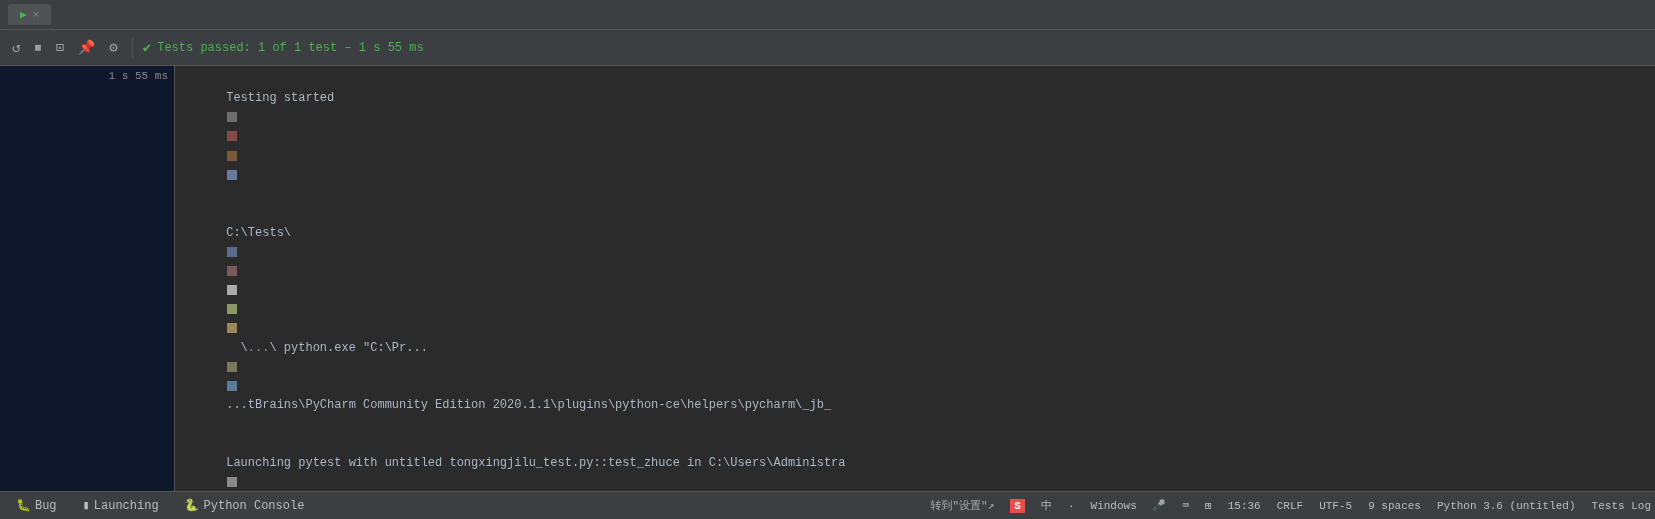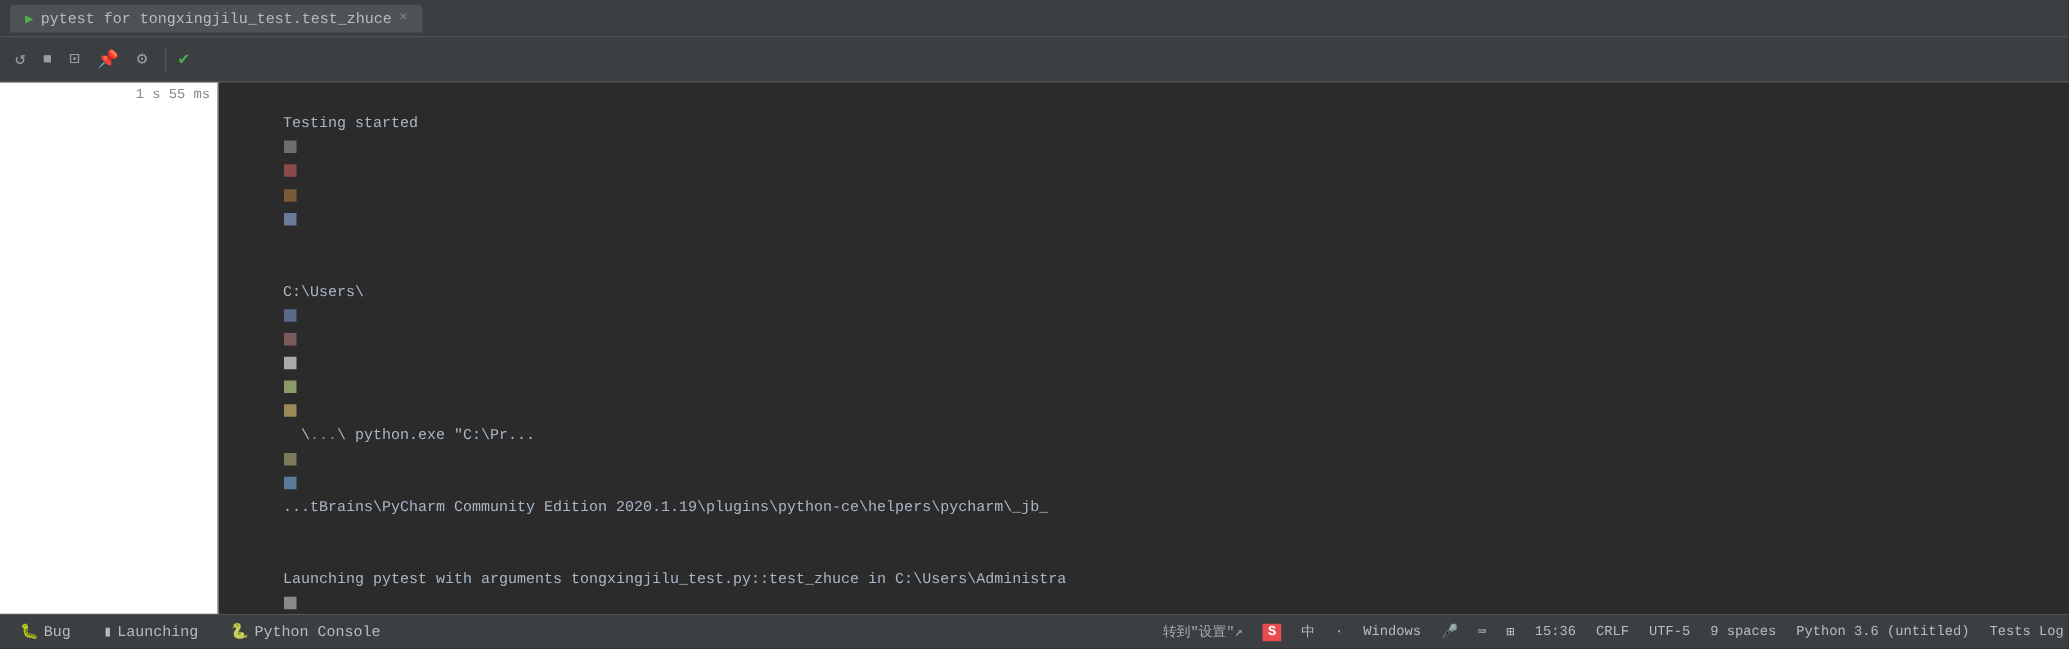--- a/index.html
+++ b/index.html
@@ -66,21 +66,21 @@
 
     
     #main {
       display: flex;
       height: calc(519px - 30px - 36px - 28px);
     }
 
     
     #left-gutter {
       width: 175px;
-      background: #ffffff;
+      background: #0f172a;
       border-right: 1px solid #555;
       display: flex;
       flex-direction: column;
       align-items: flex-end;
       padding: 4px 6px 0 0;
     }
     #left-gutter .time-label {
       color: #888;
       font-size: 11px;
       white-space: nowrap;
@@ -133,68 +133,68 @@
       vertical-align: middle;
       margin: 0 1px;
     }
   </style>
 </head>
 <body>
 
 <div id="title-bar">
   <div class="tab">
     <span style="color:#4caf50; font-size:11px;">▶</span>
-    <span>pytest for tongxingjilu_test.test_zhuce</span>
     <span class="close-x">×</span>
   </div>
 </div>
 
 <div id="toolbar">
   <span class="toolbar-btn" title="Rerun">↺</span>
   <span class="toolbar-btn" title="Stop">⏹</span>
   <span class="toolbar-btn" title="Restore layout">⊡</span>
   <span class="toolbar-btn" title="Pin tab">📌</span>
   <span class="toolbar-btn" title="Settings">⚙</span>
   <div class="separator"></div>
   <div class="status-text">
     <span class="check-icon">✔</span>
+    <span>Tests passed: 1 of 1 test – 1 s 55 ms</span>
   </div>
 </div>
 
 <div id="main">
 
   <div id="left-gutter">
     <span class="time-label">1 s 55 ms</span>
   </div>
 
   <div id="console">
 
     <div class="console-line">
       <span>Testing started</span>
       <span class="colored-square" style="background:#6e6e6e;"></span>
       <span class="colored-square" style="background:#8b4a4a;"></span>
       <span class="colored-square" style="background:#7a5a3a;"></span>
       <span class="colored-square" style="background:#6a7a9a;"></span>
     </div>
 
     <div class="console-line">
-      <span>C:\Users\</span>
+      <span>C:\Tests\</span>
       <span class="colored-square" style="background:#5a6a8a;"></span>
       <span class="colored-square" style="background:#7a5a5a;"></span>
       <span class="colored-square" style="background:#aaaaaa;"></span>
       <span class="colored-square" style="background:#8a9a6a;"></span>
       <span class="colored-square" style="background:#9a8a5a;"></span>
       <span>  \<span style="color:#888;">...</span>\ python.exe "C:\Pr...</span>
       <span class="colored-square" style="background:#7a7a5a;"></span>
       <span class="colored-square" style="background:#5a7a9a;"></span>
-      <span>...tBrains\PyCharm Community Edition 2020.1.19\plugins\python-ce\helpers\pycharm\_jb_</span>
+      <span>...tBrains\PyCharm Community Edition 2020.1.1\plugins\python-ce\helpers\pycharm\_jb_</span>
     </div>
 
     <div class="console-line">
-      <span>Launching pytest with arguments tongxingjilu_test.py::test_zhuce in C:\Users\Administra</span>
+      <span>Launching pytest with untitled tongxingjilu_test.py::test_zhuce in C:\Users\Administra</span>
       <span class="colored-square" style="background:#8a8a8a;"></span>
       
       
     </div>
 
   </div>
 </div>
 
 <div id="bottom-tabs">
   <div class="bottom-tab">

